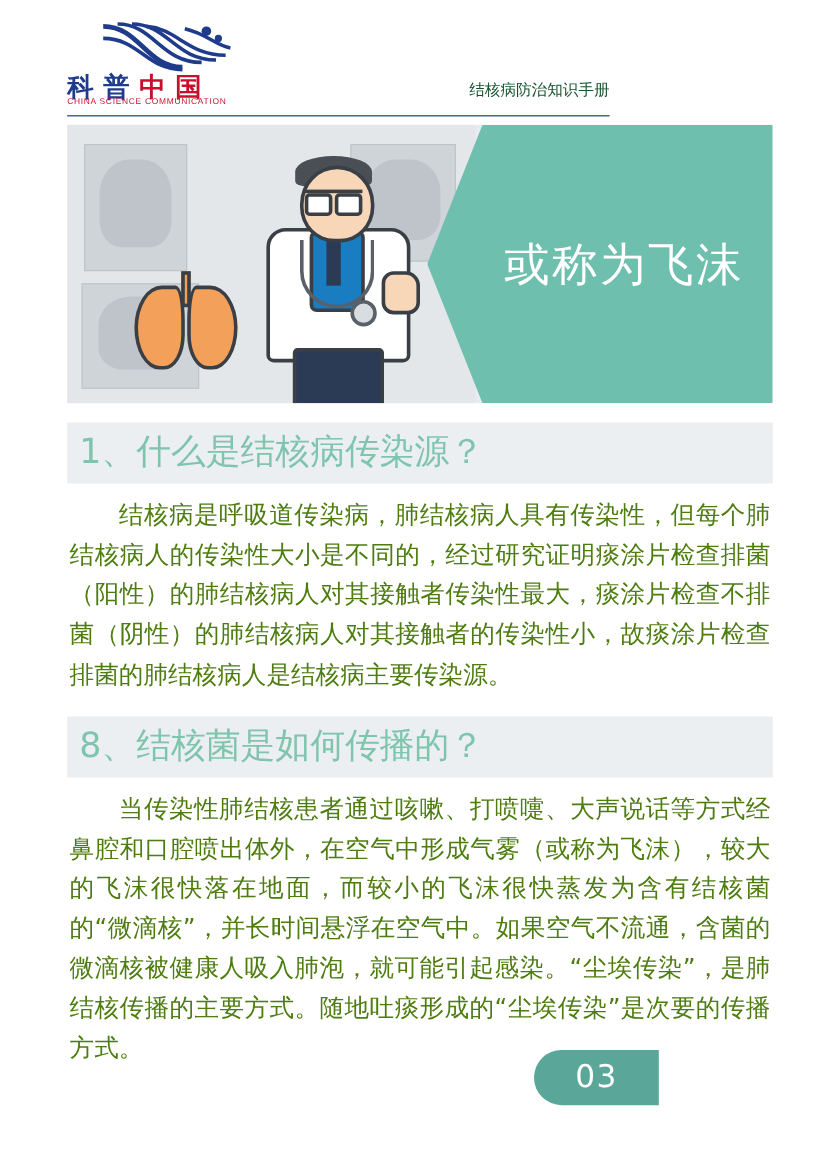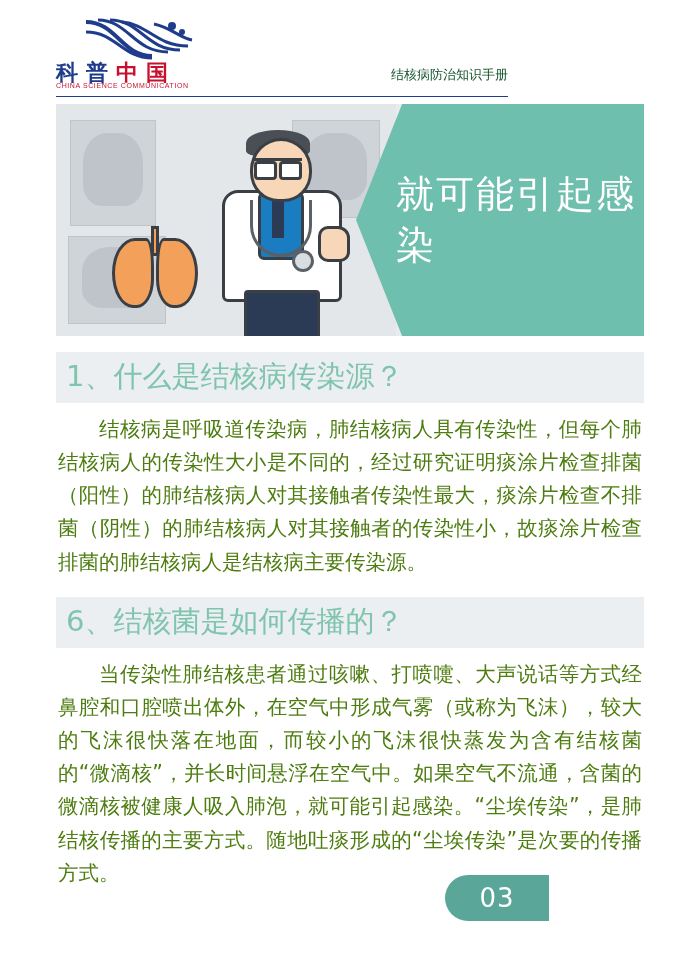--- a/index.html
+++ b/index.html
@@ -317,34 +317,34 @@
         <div class="stetho"></div>
         <div class="stetho-bell"></div>
         <div class="doc-thumb"></div>
         <div class="doc-pants"></div>
         <div class="doc-hair"></div>
         <div class="doc-head"></div>
         <div class="doc-glasses"></div>
       </div>
     </div>
     <div class="hero-arrow"></div>
-    <div class="hero-title">就可能引起感染</div>
+    <div class="hero-title">或称为飞沫</div>
   </div>
 
   <div class="content">
 
     <div class="section">
       <div class="section-head">1、什么是结核病传染源？</div>
       <div class="section-body">结核病是呼吸道传染病，肺结核病人具有传染性，但每个肺结核病人的传染性大小是不同的，经过研究证明痰涂片检查排菌（阳性）的肺结核病人对其接触者传染性最大，痰涂片检查不排菌（阴性）的肺结核病人对其接触者的传染性小，故痰涂片检查排菌的肺结核病人是结核病主要传染源。</div>
     </div>
 
     <div class="gap"></div>
 
     <div class="section">
-      <div class="section-head">6、结核菌是如何传播的？</div>
+      <div class="section-head">8、结核菌是如何传播的？</div>
       <div class="section-body">当传染性肺结核患者通过咳嗽、打喷嚏、大声说话等方式经鼻腔和口腔喷出体外，在空气中形成气雾（或称为飞沫），较大的飞沫很快落在地面，而较小的飞沫很快蒸发为含有结核菌的“微滴核”，并长时间悬浮在空气中。如果空气不流通，含菌的微滴核被健康人吸入肺泡，就可能引起感染。“尘埃传染”，是肺结核传播的主要方式。随地吐痰形成的“尘埃传染”是次要的传播方式。</div>
     </div>
 
   </div>
 
   <div class="page-num">03</div>
 
 </div>
 
 </body></html>

